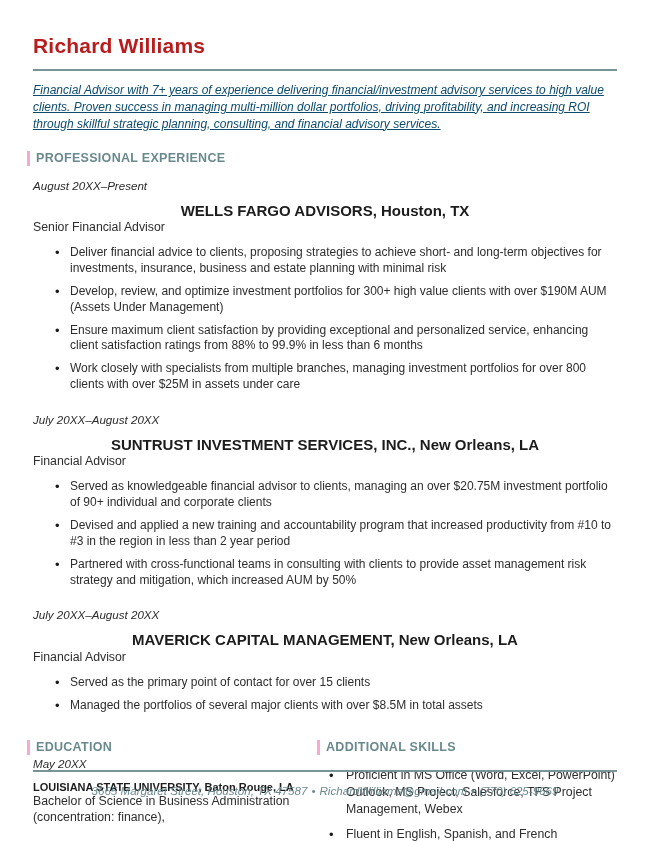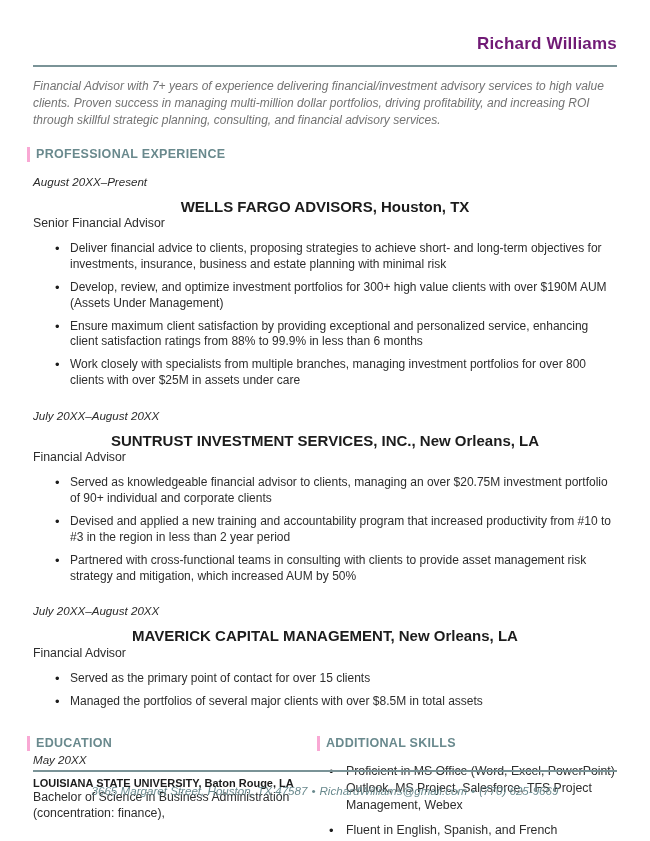--- a/index.html
+++ b/index.html
@@ -10,39 +10,40 @@
     background: #ffffff;
     font-family: "Liberation Sans", sans-serif;
     color: #2d2d2d;
     position: relative;
     overflow: hidden;
   }
   .page { padding: 24px 33px 0 33px; }
 
   
   .name {
-    text-align: right;
-    color: #701a75;
-    font-size: 17px;
+    text-align: left;
+    color: #b91c1c;
+    font-size: 21px;
     font-weight: 700;
     letter-spacing: 0.2px;
     margin: 10px 0 11px 0;
   }
   .rule {
     height: 2px;
     background: #7a9397;
     border: none;
     margin: 0;
   }
   .summary {
     font-style: italic;
     font-size: 12px;
     line-height: 1.4;
     margin-top: 11px;
-    color: #737373;
+    color: #0c4a6e;
+    text-decoration: underline;
   }
 
   
   .section-heading {
     color: #69898D;
     font-weight: 700;
     font-size: 12.5px;
     letter-spacing: 0.3px;
     border-left: 3px solid #f9a8d4;
     padding-left: 6px;

